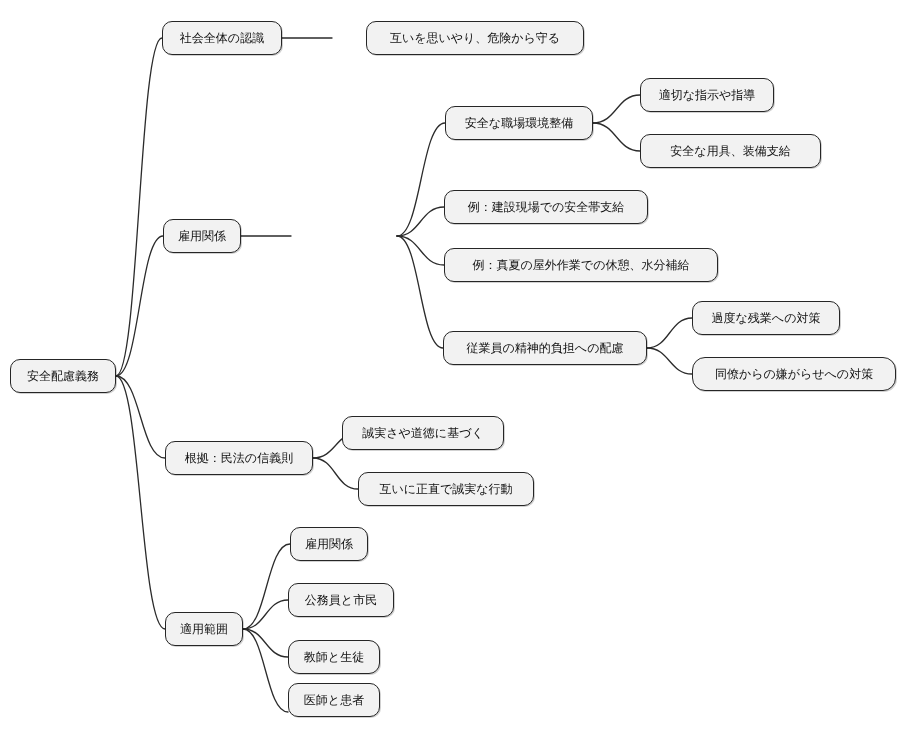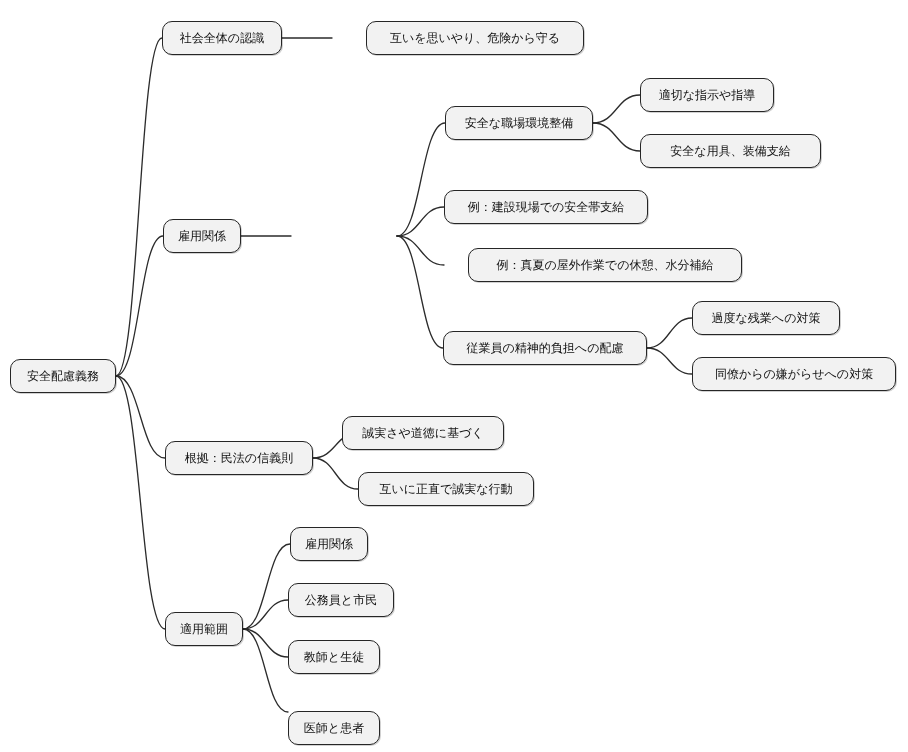--- a/index.html
+++ b/index.html
@@ -91,49 +91,49 @@
     </div>
     <div class="node" style="left: 640px; top: 78px; width: 134px; height: 34px;">
       <span>適切な指示や指導</span>
     </div>
     <div class="node" style="left: 640px; top: 134px; width: 181px; height: 34px;">
       <span>安全な用具、装備支給</span>
     </div>
     <div class="node" style="left: 444px; top: 190px; width: 204px; height: 34px;">
       <span>例：建設現場での安全帯支給</span>
     </div>
-    <div class="node" style="left: 468px; top: 248px; width: 274px; height: 34px;">
+    <div class="node" style="left: 444px; top: 248px; width: 274px; height: 34px;">
       <span>例：真夏の屋外作業での休憩、水分補給</span>
     </div>
     <div class="node" style="left: 443px; top: 331px; width: 204px; height: 34px;">
       <span>従業員の精神的負担への配慮</span>
     </div>
     <div class="node" style="left: 692px; top: 301px; width: 148px; height: 34px;">
       <span>過度な残業への対策</span>
     </div>
-    <div class="node" style="left: 692px; top: 357px; width: 204px; height: 34px;">
+    <div class="node" style="left: 692px; top: 357px; width: 204px; height: 34px; border-radius: 13px;">
       <span>同僚からの嫌がらせへの対策</span>
     </div>
     <div class="node" style="left: 165px; top: 441px; width: 148px; height: 34px;">
       <span>根拠：民法の信義則</span>
     </div>
     <div class="node" style="left: 342px; top: 416px; width: 162px; height: 34px;">
       <span>誠実さや道徳に基づく</span>
     </div>
     <div class="node" style="left: 358px; top: 472px; width: 176px; height: 34px; align-items: center;">
       <span>互いに正直で誠実な行動</span>
     </div>
     <div class="node" style="left: 165px; top: 612px; width: 78px; height: 34px;">
       <span>適用範囲</span>
     </div>
     <div class="node" style="left: 290px; top: 527px; width: 78px; height: 34px;">
       <span>雇用関係</span>
     </div>
     <div class="node" style="left: 288px; top: 583px; width: 106px; height: 34px;">
       <span>公務員と市民</span>
     </div>
-    <div class="node" style="left: 288px; top: 640px; width: 92px; height: 34px;">
+    <div class="node" style="left: 288px; top: 640px; width: 92px; height: 34px; border-radius: 11px;">
       <span>教師と生徒</span>
     </div>
-    <div class="node" style="left: 288px; top: 711px; width: 92px; height: 34px;">
+    <div class="node" style="left: 288px; top: 683px; width: 92px; height: 34px;">
       <span>医師と患者</span>
     </div>
   </div>
 
 </body></html>

